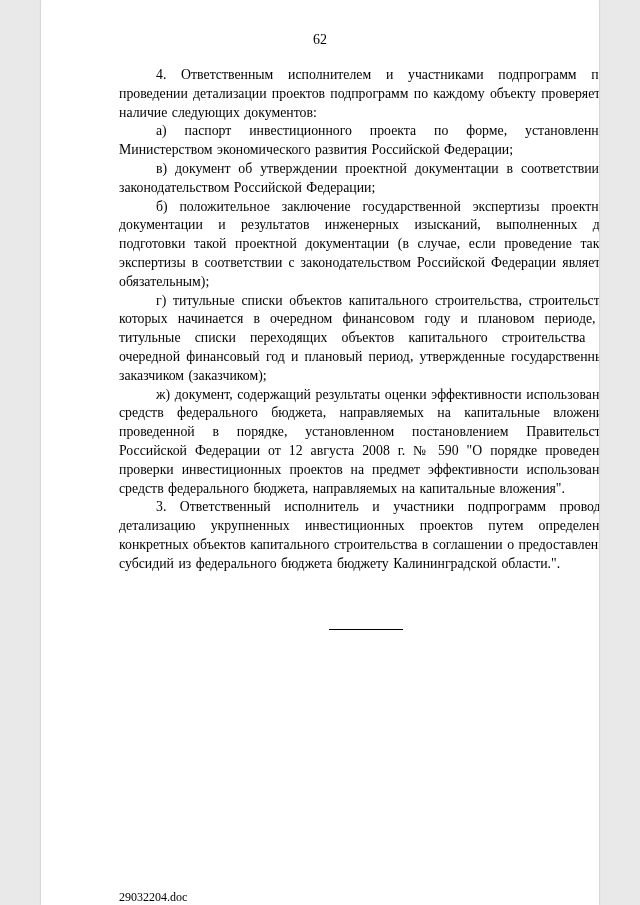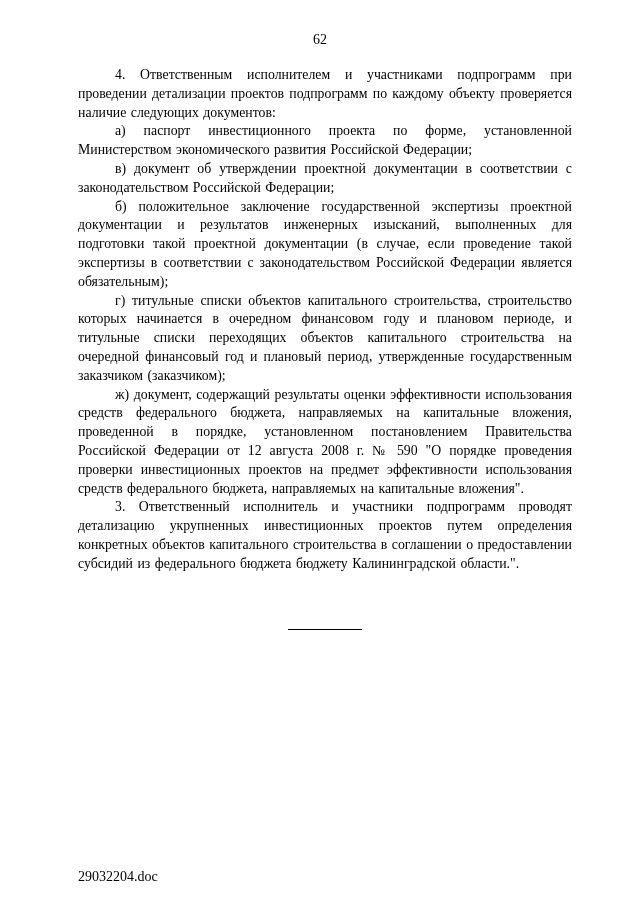--- a/index.html
+++ b/index.html
@@ -2,21 +2,21 @@
 <html lang="ru"><head>
 <meta charset="utf-8">
 <style>
   html, body {
     margin: 0;
     padding: 0;
     background: #e9e9e9;
   }
   .page {
     position: relative;
-    width: 640px;
+    width: 558px;
     height: 905px;
     margin: 0 auto;
     background: #ffffff;
     box-shadow: 0 0 2px rgba(0,0,0,0.25);
     font-family: "Liberation Serif", "DejaVu Serif", serif;
     color: #000000;
     overflow: hidden;
   }
   .page-number {
     position: absolute;
@@ -43,22 +43,22 @@
   }
   .end-rule {
     width: 74px;
     margin: 55px auto 0 auto;
     border-top: 1.5px solid #000;
     height: 0;
   }
   .footer {
     position: absolute;
     left: 78px;
-    bottom: 20px;
-    font-size: 14px;
+    bottom: 0;
+    font-size: 12px;
     font-family: "Liberation Serif", "DejaVu Serif", serif;
   }
 </style>
 </head>
 <body>
 
 <div class="page">
   <div class="page-number">62</div>
 
   <div class="content">

